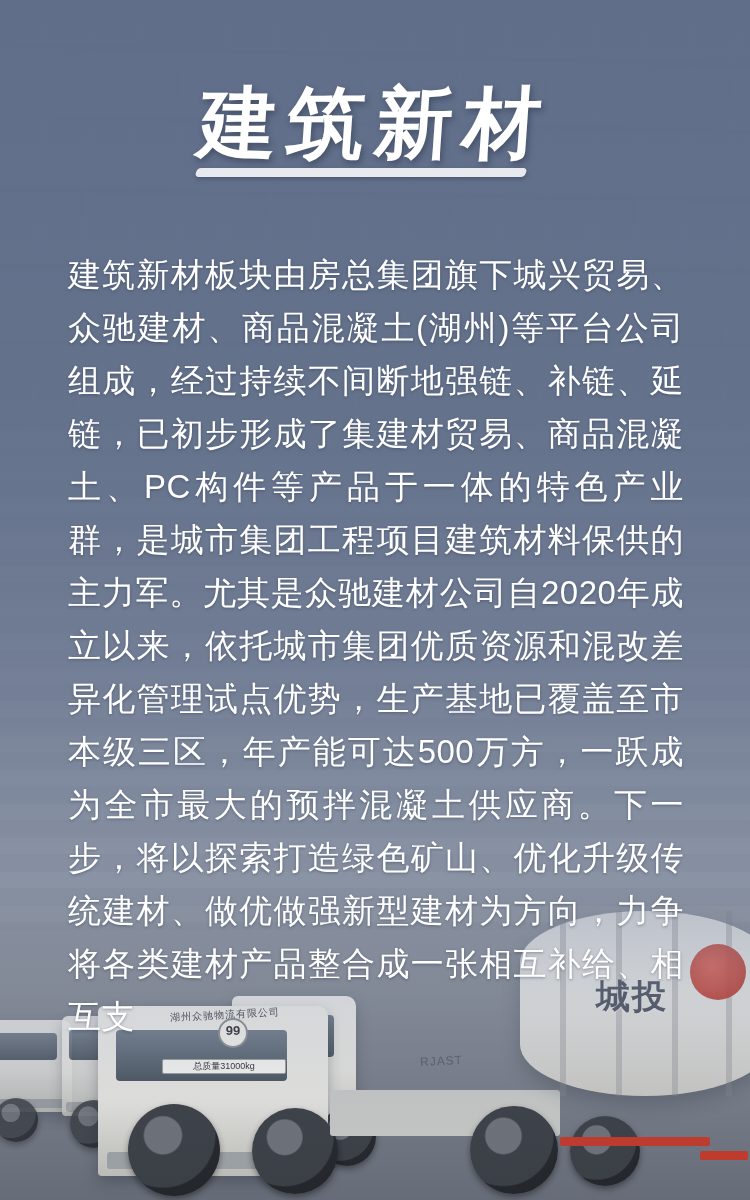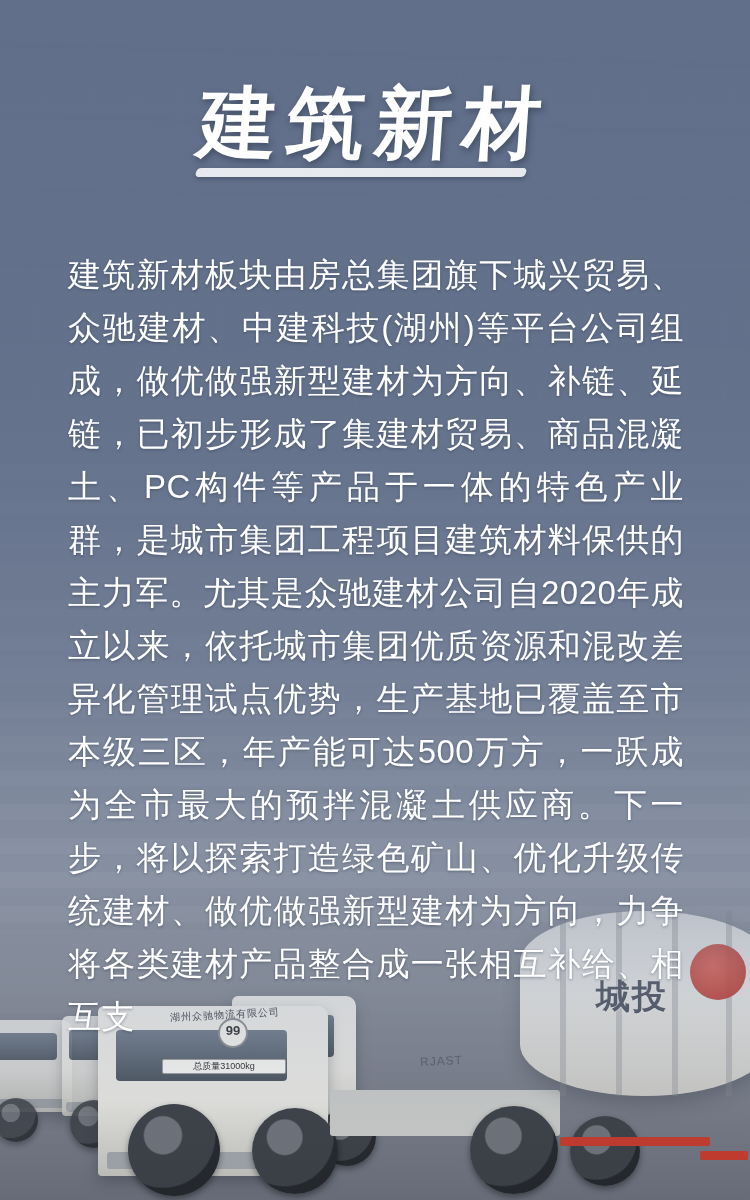--- a/index.html
+++ b/index.html
@@ -321,16 +321,16 @@
 
       <div class="banner-text" style="left:420px; bottom:132px; font-size:12px; color:#555b66;">RJAST</div>
     </div>
   </div>
 
   <div class="tint"></div>
 
   <div class="content">
     <div class="title">建筑新材</div>
     <div class="title-underline"></div>
-    <div class="body-text">建筑新材板块由房总集团旗下城兴贸易、众驰建材、中建科技(湖州)等平台公司组成，做优做强新型建材为方向、补链、延链，已初步形成了集建材贸易、商品混凝土、PC构件等产品于一体的特色产业群，是城市集团工程项目建筑材料保供的主力军。尤其是众驰建材公司自2020年成立以来，依托城市集团优质资源和混改差异化管理试点优势，生产基地已覆盖至市本级三区，年产能可达500万方，一跃成为全市最大的预拌混凝土供应商。下一步，将以探索打造绿色矿山、优化升级传统建材、做优做强新型建材为方向，力争将各类建材产品整合成一张相互补给、相互支</div>
+    <div class="body-text">建筑新材板块由房总集团旗下城兴贸易、众驰建材、商品混凝土(湖州)等平台公司组成，经过持续不间断地强链、补链、延链，已初步形成了集建材贸易、商品混凝土、PC构件等产品于一体的特色产业群，是城市集团工程项目建筑材料保供的主力军。尤其是众驰建材公司自2020年成立以来，依托城市集团优质资源和混改差异化管理试点优势，生产基地已覆盖至市本级三区，年产能可达500万方，一跃成为全市最大的预拌混凝土供应商。下一步，将以探索打造绿色矿山、优化升级传统建材、做优做强新型建材为方向，力争将各类建材产品整合成一张相互补给、相互支</div>
   </div>
 
 </div>
 
 </body></html>

